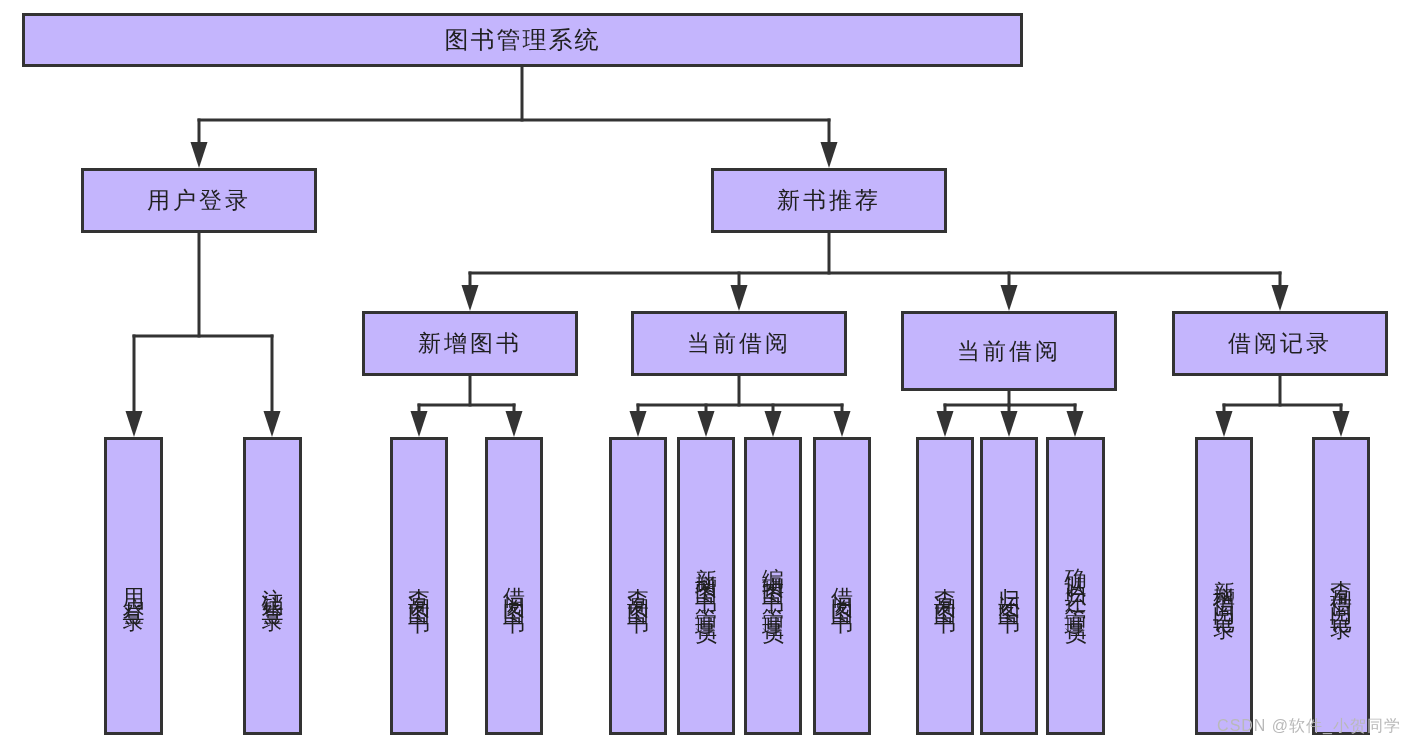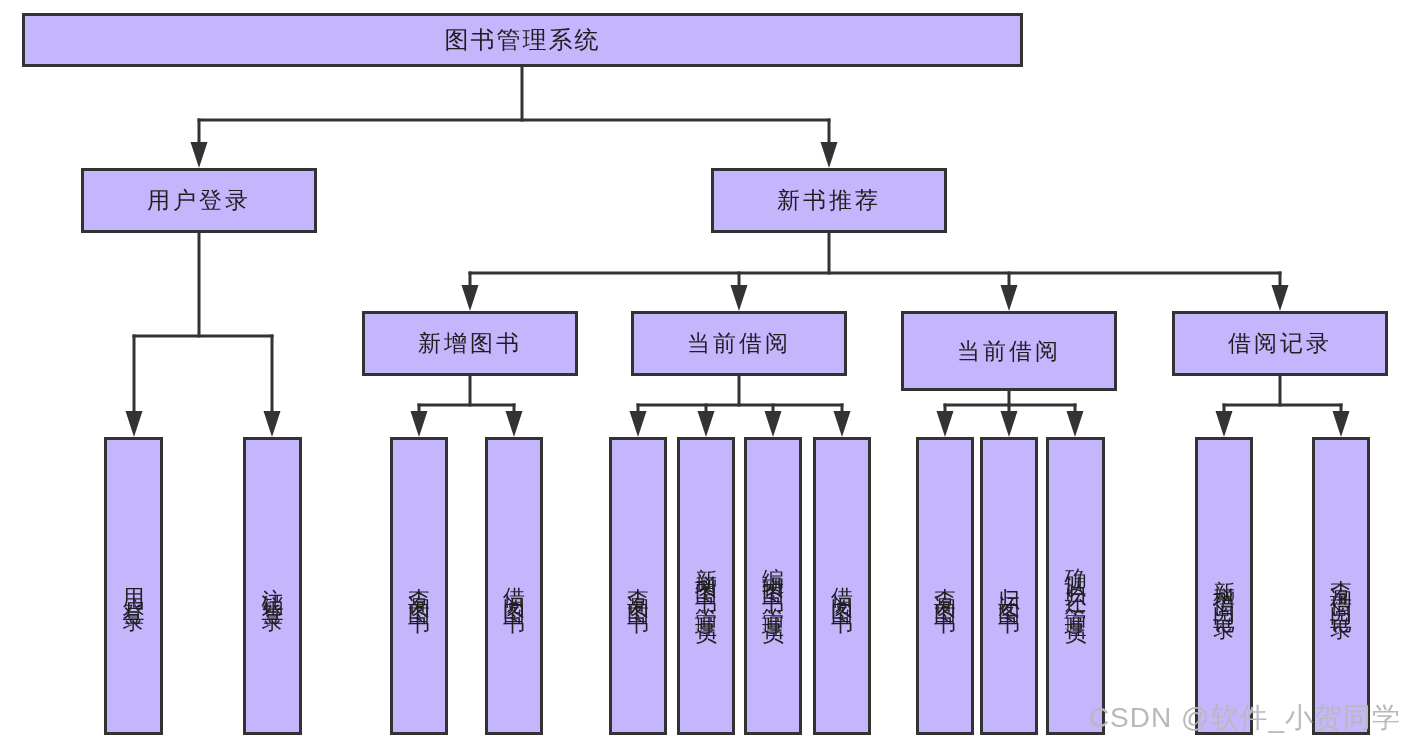--- a/index.html
+++ b/index.html
@@ -42,21 +42,21 @@
     text-orientation: mixed;
     font-size: 22px;
     letter-spacing: 8px;
     line-height: 1;
     white-space: normal;
   }
   .watermark {
     position: absolute;
     right: 4px;
     bottom: 10px;
-    font-size: 28px;
+    font-size: 16px;
     letter-spacing: 1px;
     color: #b9b9b9;
     z-index: 5;
     white-space: nowrap;
   }
 </style>
 </head>
 <body>
 
 <div id="canvas">

